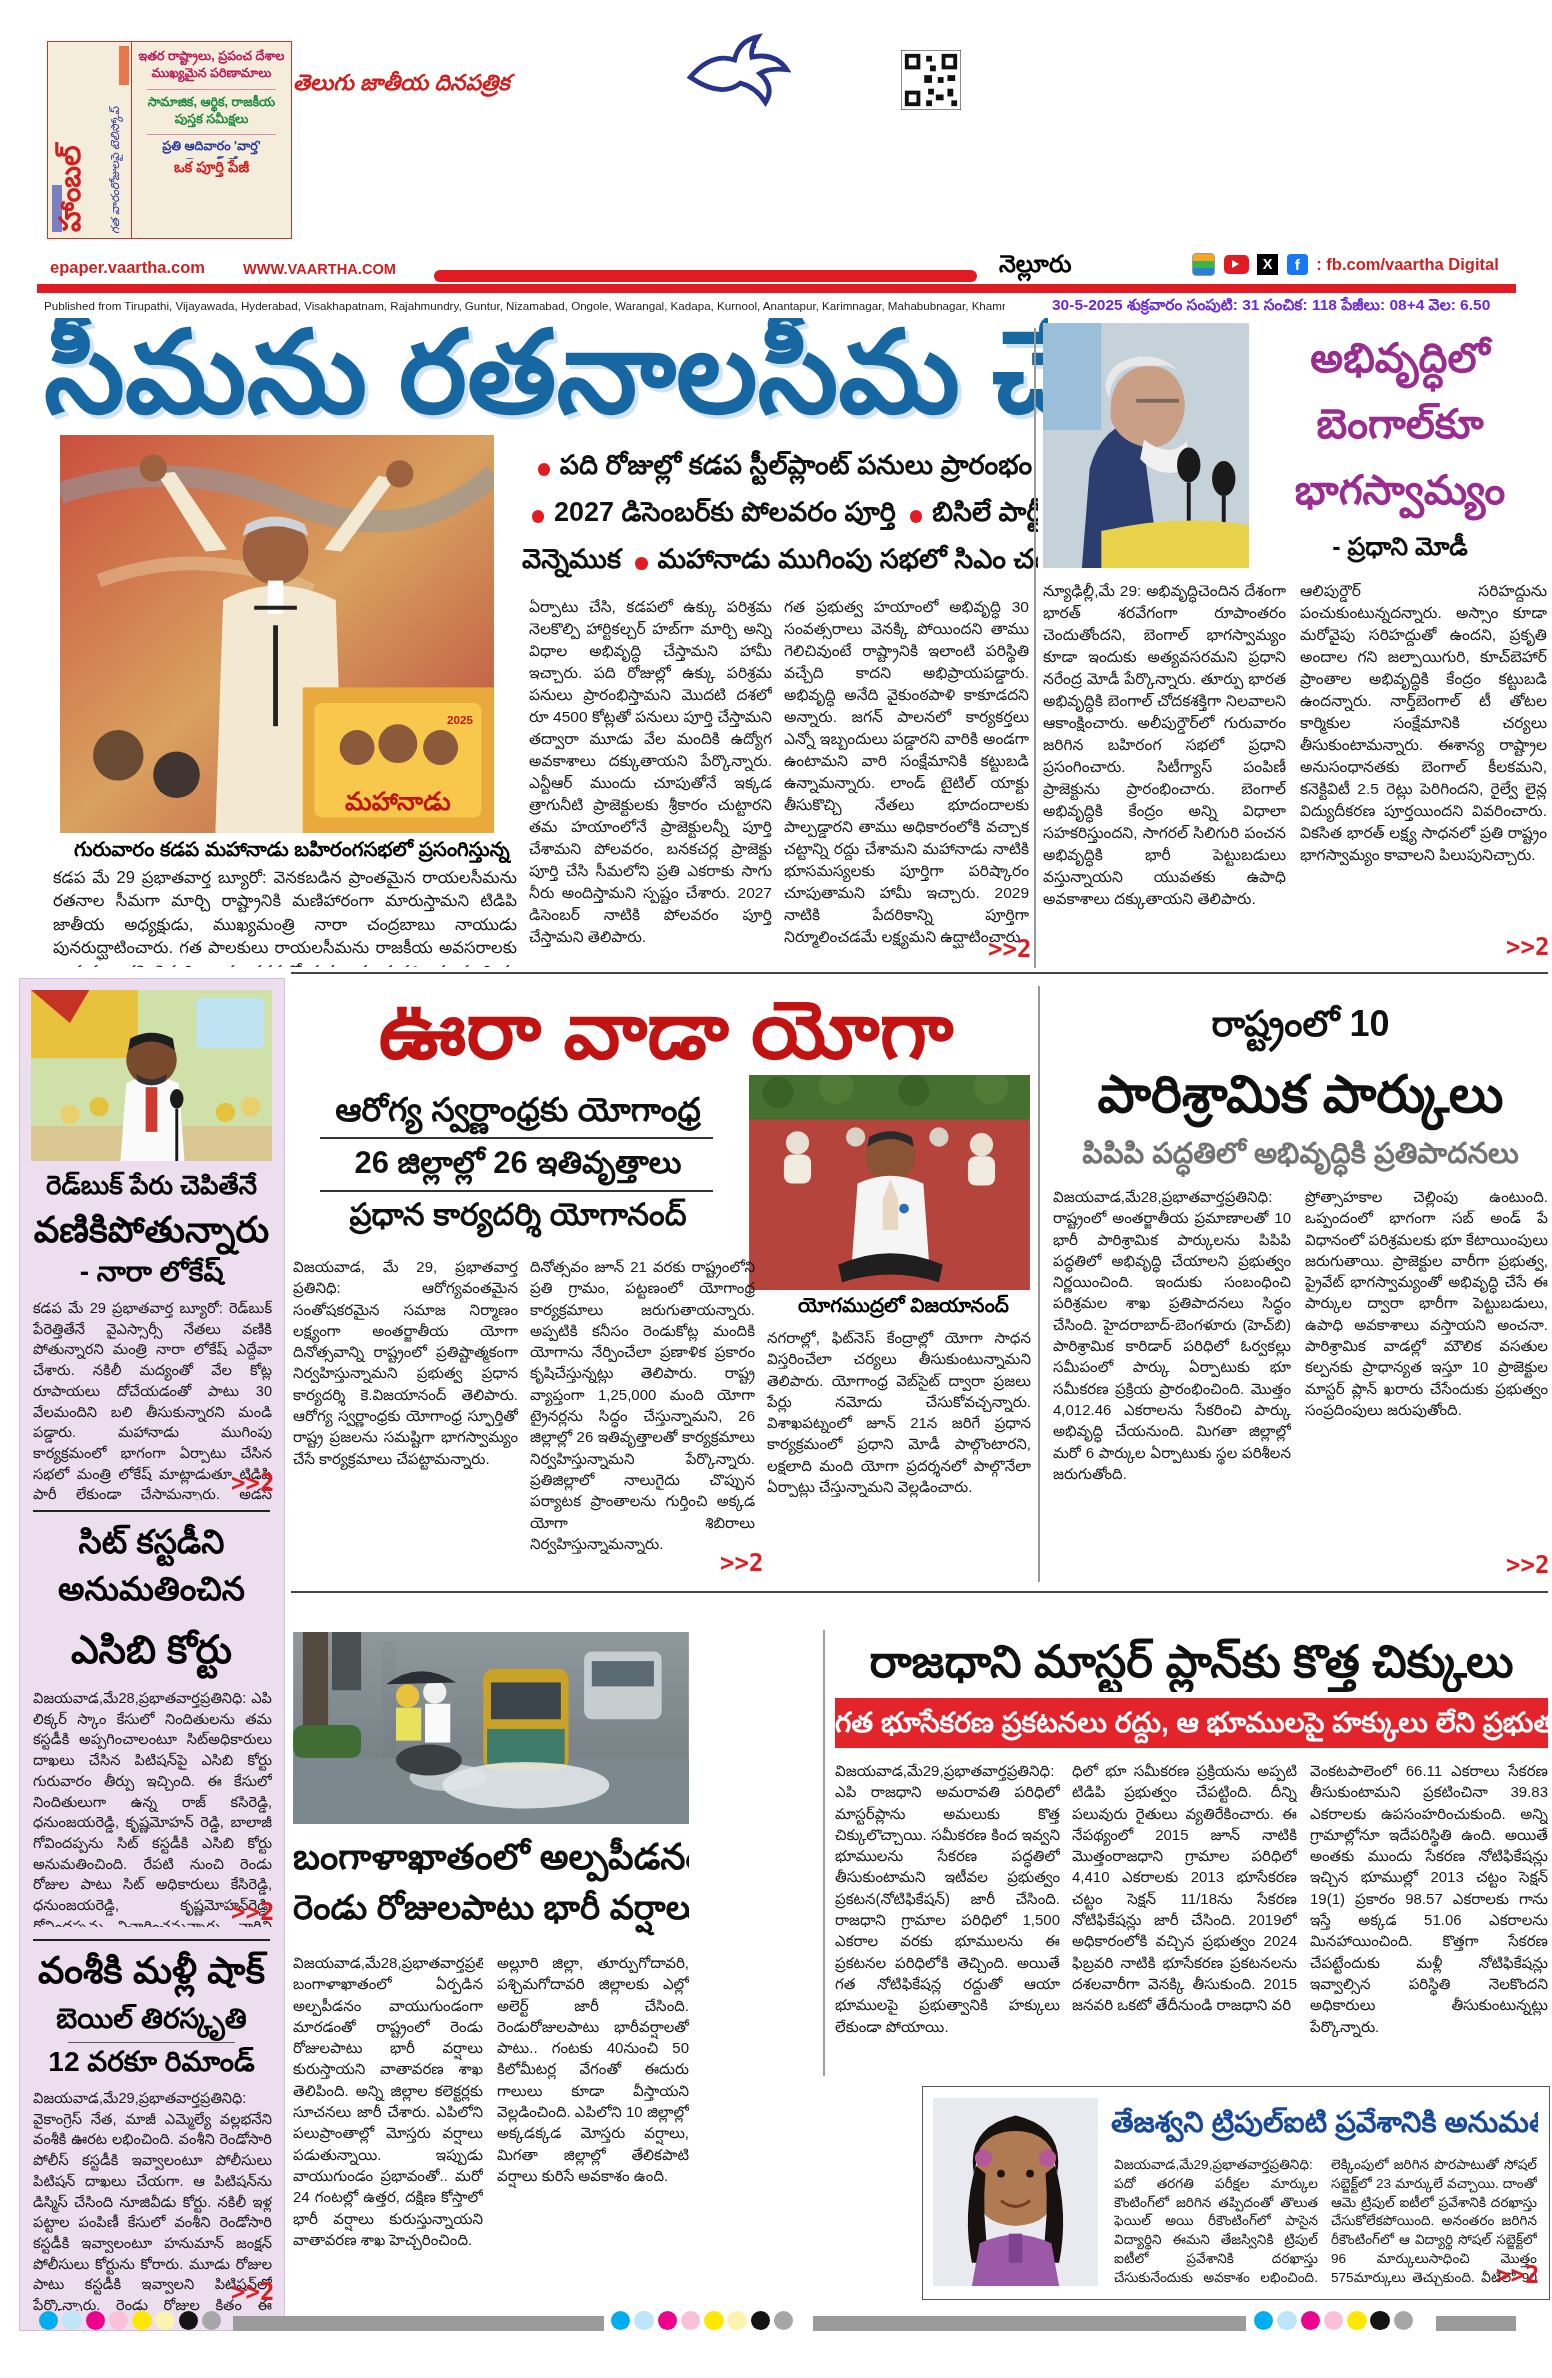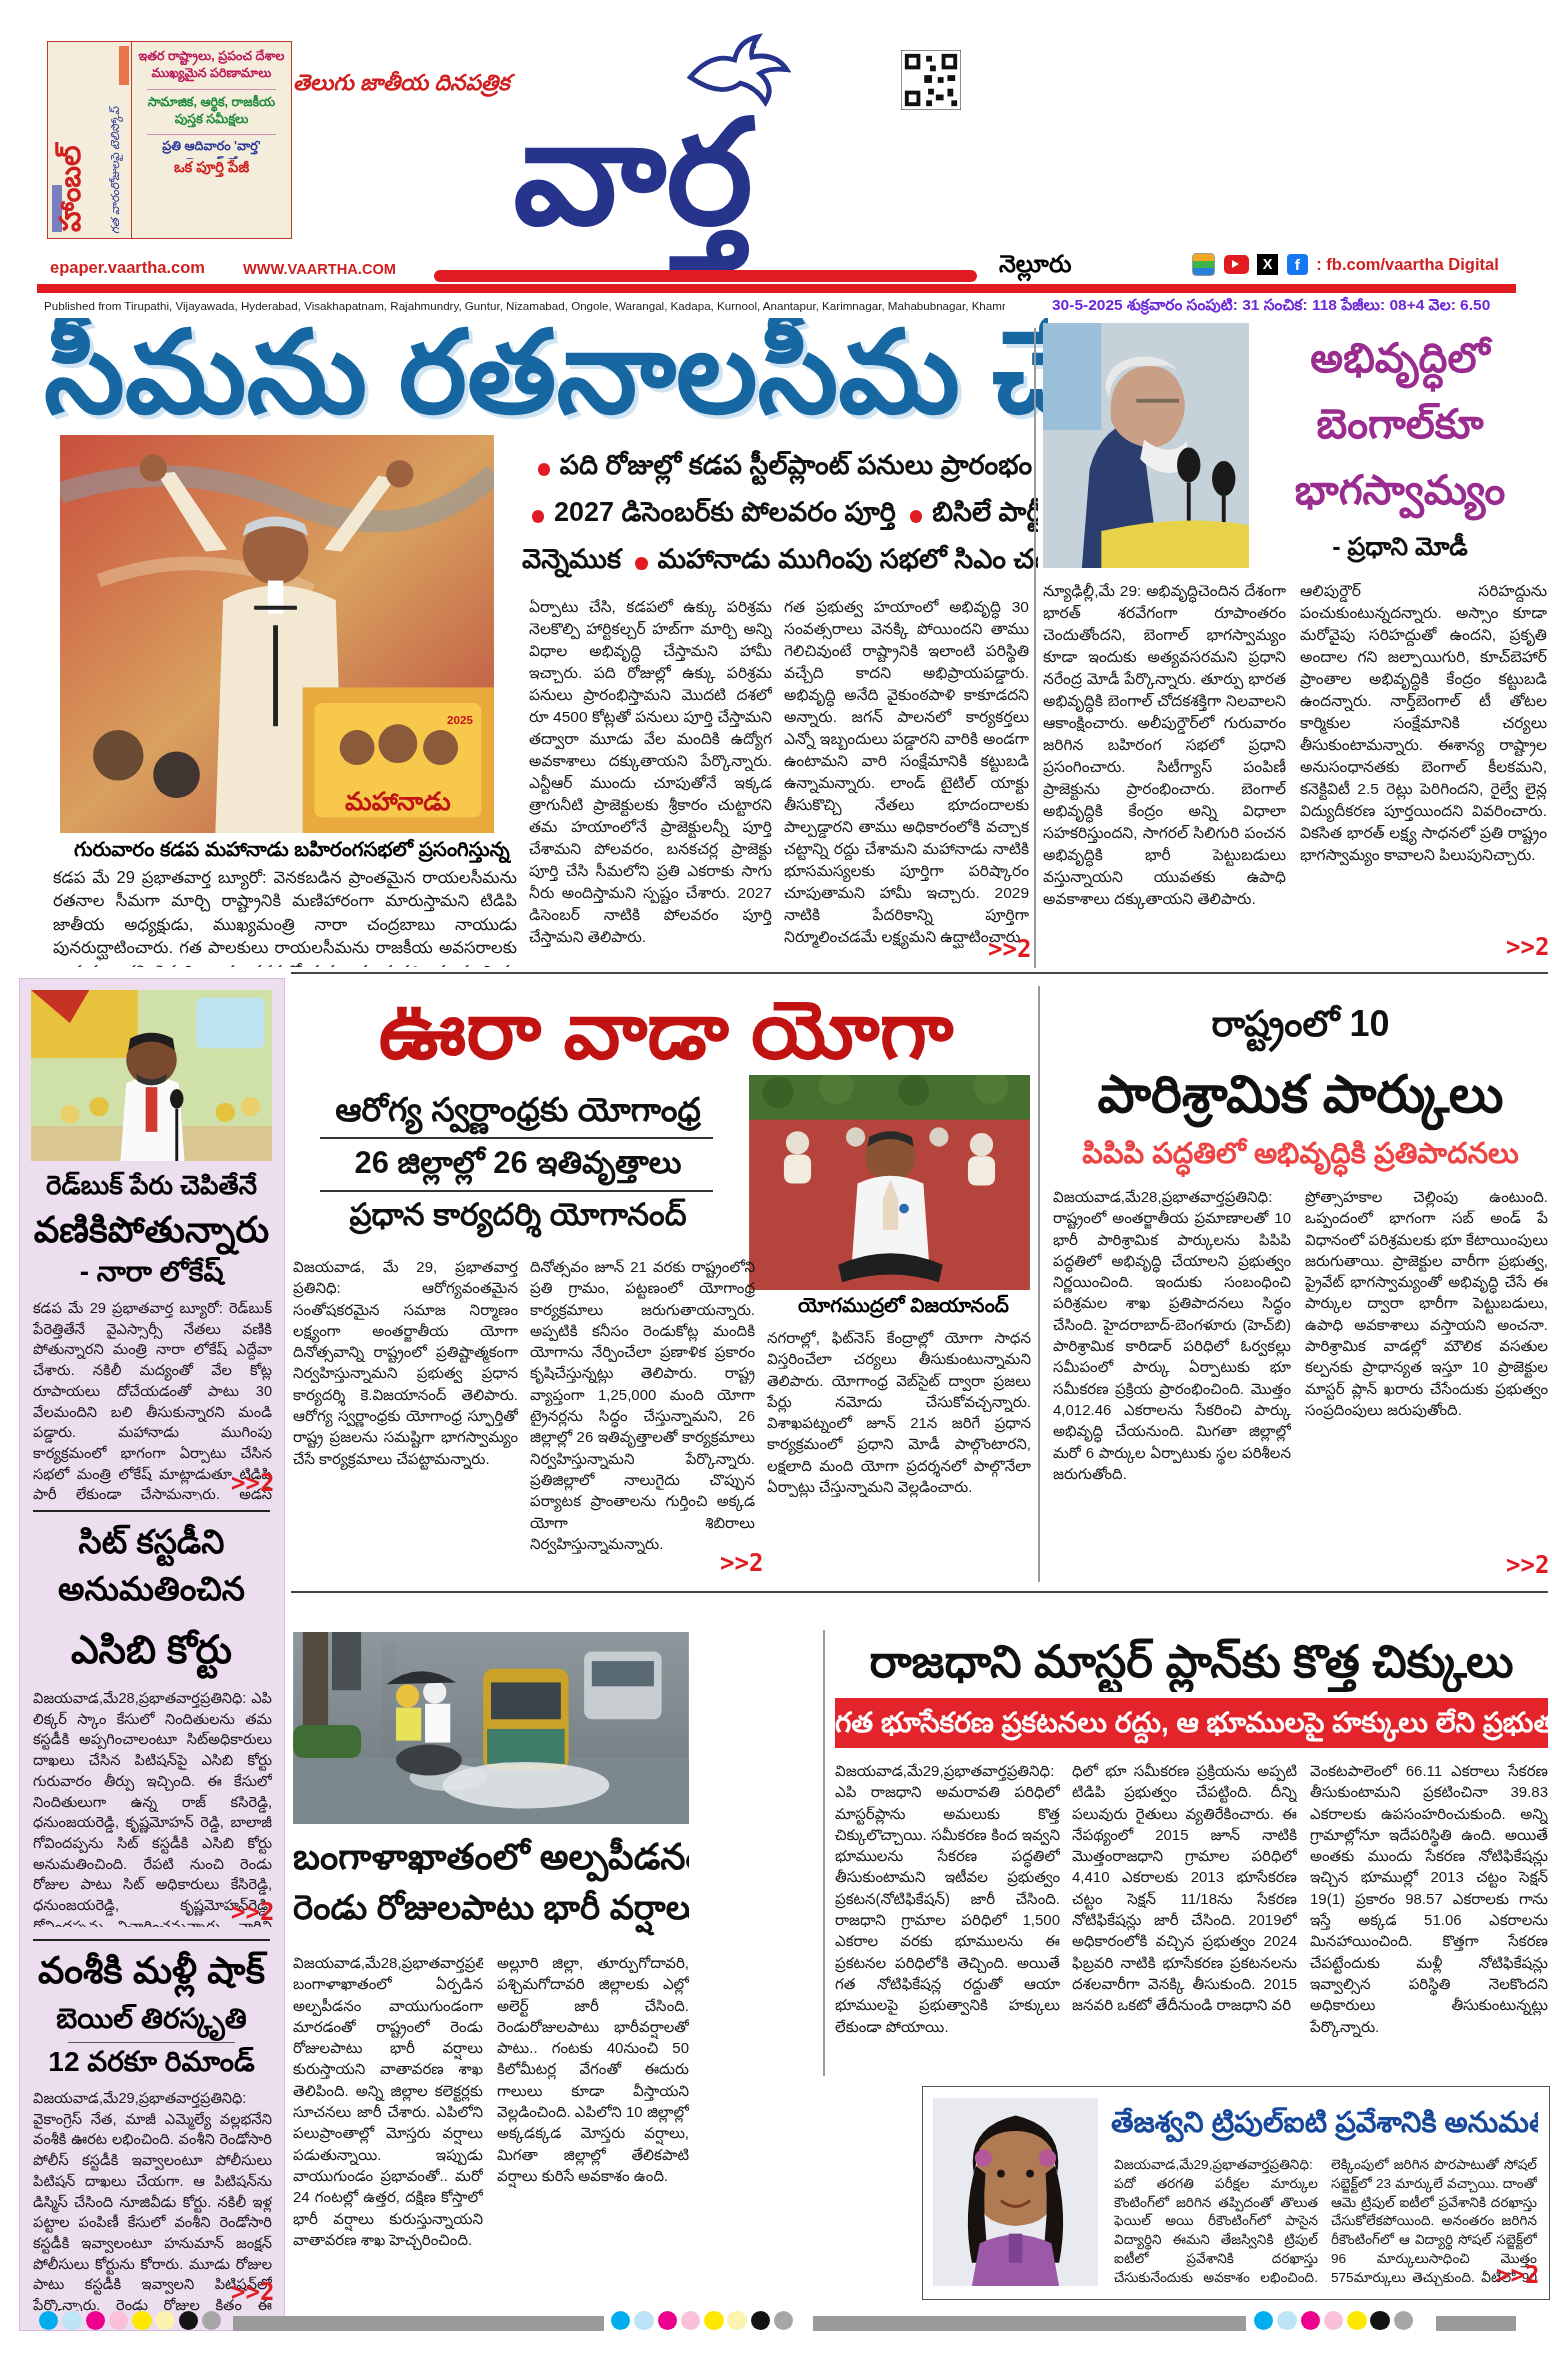--- a/index.html
+++ b/index.html
@@ -38,21 +38,20 @@
       <div style="height:1px;background:#d98ab0;margin:3.9px 9.7px;"></div>
       <div style="color:#1d8a3c;font-weight:bold;font-size:12.6px;line-height:1.35;overflow:hidden;height:37px;">సామాజిక, ఆర్థిక, రాజకీయ పుస్తక సమీక్షలు</div>
       <div style="height:1px;background:#d98ab0;margin:3.9px 9.7px;"></div>
       <div style="color:#2b3a9a;font-weight:bold;font-size:12.6px;overflow:hidden;height:19.4px;">ప్రతి ఆదివారం 'వార్త' మెయిన్‌లో</div>
       <div style="color:#d01f1f;font-weight:bold;font-size:14.6px;overflow:hidden;height:19.4px;">ఒక పూర్తి పేజీ</div>
     </div>
   </div>
 
   <div class="abs" style="left:293px;top:70px;width:320px;font-size:22px;font-weight:bold;font-style:italic;color:#d01f1f;white-space:nowrap;overflow:hidden;">తెలుగు జాతీయ దినపత్రిక</div>
 
-  <div class="abs" style="left:286px;top:78px;width:694px;height:194px;font-size:146px;line-height:189px;font-weight:bold;color:#27348b;text-align:center;white-space:nowrap;overflow:hidden;">వార్త</div>
 
   <span class="abs icon" style="left:684px;top:31px;">
     <svg width="107" height="82" viewBox="0 0 110 85">
       <path d="M6 48 Q28 22 52 30 Q56 10 76 6 Q68 18 70 27 Q94 22 106 40 Q88 38 78 44 Q94 58 84 74 Q74 58 58 54 Q38 70 6 48 Z" fill="#ffffff" stroke="#27348b" stroke-width="5"></path>
       <circle cx="72" cy="16" r="2.5" fill="#27348b"></circle>
     </svg>
   </span>
 
   <span class="abs icon" style="left:901px;top:50px;">
     <svg width="60" height="60" viewBox="0 0 62 62">
@@ -263,21 +262,21 @@
 
   <div class="abs bt" style="left:293px;top:1256px;width:225px;height:324px;font-size:15px;">విజయవాడ, మే 29, ప్రభాతవార్త ప్రతినిధి: ఆరోగ్యవంతమైన సంతోషకరమైన సమాజ నిర్మాణం లక్ష్యంగా అంతర్జాతీయ యోగా దినోత్సవాన్ని రాష్ట్రంలో ప్రతిష్టాత్మకంగా నిర్వహిస్తున్నామని ప్రభుత్వ ప్రధాన కార్యదర్శి కె.విజయానంద్ తెలిపారు. ఆరోగ్య స్వర్ణాంధ్రకు యోగాంధ్ర స్ఫూర్తితో రాష్ట్ర ప్రజలను సమష్టిగా భాగస్వామ్యం చేసే కార్యక్రమాలు చేపట్టామన్నారు.</div>
   <div class="abs bt" style="left:530px;top:1256px;width:225px;height:324px;font-size:15px;">దినోత్సవం జూన్ 21 వరకు రాష్ట్రంలోని ప్రతి గ్రామం, పట్టణంలో యోగాంధ్ర కార్యక్రమాలు జరుగుతాయన్నారు. అప్పటికి కనీసం రెండుకోట్ల మందికి యోగాను నేర్పించేలా ప్రణాళిక ప్రకారం కృషిచేస్తున్నట్లు తెలిపారు. రాష్ట్ర వ్యాప్తంగా 1,25,000 మంది యోగా ట్రైనర్లను సిద్ధం చేస్తున్నామని, 26 జిల్లాల్లో 26 ఇతివృత్తాలతో కార్యక్రమాలు నిర్వహిస్తున్నామని పేర్కొన్నారు. ప్రతిజిల్లాలో నాలుగైదు చొప్పున పర్యాటక ప్రాంతాలను గుర్తించి అక్కడ యోగా శిబిరాలు నిర్వహిస్తున్నామన్నారు.</div>
   <div class="abs bt" style="left:767px;top:1327px;width:264px;height:252px;font-size:15px;">నగరాల్లో, ఫిట్‌నెస్ కేంద్రాల్లో యోగా సాధన విస్తరించేలా చర్యలు తీసుకుంటున్నామని తెలిపారు. యోగాంధ్ర వెబ్‌సైట్ ద్వారా ప్రజలు పేర్లు నమోదు చేసుకోవచ్చన్నారు. విశాఖపట్నంలో జూన్ 21న జరిగే ప్రధాన కార్యక్రమంలో ప్రధాని మోడీ పాల్గొంటారని, లక్షలాది మంది యోగా ప్రదర్శనలో పాల్గొనేలా ఏర్పాట్లు చేస్తున్నామని వెల్లడించారు.</div>
   <span class="jump" style="left:720px;top:1549px;">&gt;&gt;2</span>
 
   <div class="vrule" style="left:1038px;top:986px;height:596px;"></div>
 
   <div class="abs ctr" style="left:1053px;top:992px;width:495px;font-size:36px;font-weight:bold;height:68px;line-height:64px;white-space:nowrap;overflow:hidden;">రాష్ట్రంలో 10</div>
   <div class="abs ctr" style="left:1053px;top:1062px;width:495px;font-size:52px;font-weight:bold;height:70px;line-height:64px;white-space:nowrap;overflow:hidden;">పారిశ్రామిక పార్కులు</div>
-  <div class="abs ctr" style="left:1053px;top:1137px;width:495px;font-size:29px;font-weight:bold;color:#ef4444;height:41px;white-space:nowrap;overflow:hidden;">పిపిపి పద్ధతిలో అభివృద్ధికి ప్రతిపాదనలు</div>
+  <div class="abs ctr" style="left:1053px;top:1137px;width:495px;font-size:29px;font-weight:bold;color:#737373;height:41px;white-space:nowrap;overflow:hidden;">పిపిపి పద్ధతిలో అభివృద్ధికి ప్రతిపాదనలు</div>
   <div class="abs bt" style="left:1053px;top:1186px;width:238px;height:396px;font-size:15px;">విజయవాడ,మే28,ప్రభాతవార్తప్రతినిధి: రాష్ట్రంలో అంతర్జాతీయ ప్రమాణాలతో 10 భారీ పారిశ్రామిక పార్కులను పిపిపి పద్ధతిలో అభివృద్ధి చేయాలని ప్రభుత్వం నిర్ణయించింది. ఇందుకు సంబంధించి పరిశ్రమల శాఖ ప్రతిపాదనలు సిద్ధం చేసింది. హైదరాబాద్-బెంగళూరు (హెచ్‌బి) పారిశ్రామిక కారిడార్ పరిధిలో ఓర్వకల్లు సమీపంలో పార్కు ఏర్పాటుకు భూ సమీకరణ ప్రక్రియ ప్రారంభించింది. మొత్తం 4,012.46 ఎకరాలను సేకరించి పార్కు అభివృద్ధి చేయనుంది. మిగతా జిల్లాల్లో మరో 6 పార్కుల ఏర్పాటుకు స్థల పరిశీలన జరుగుతోంది.</div>
   <div class="abs bt" style="left:1305px;top:1186px;width:243px;height:396px;font-size:15px;">ప్రోత్సాహకాల చెల్లింపు ఉంటుంది. ఒప్పందంలో భాగంగా సబ్ అండ్ పే విధానంలో పరిశ్రమలకు భూ కేటాయింపులు జరుగుతాయి. ప్రాజెక్టుల వారీగా ప్రభుత్వ, ప్రైవేట్ భాగస్వామ్యంతో అభివృద్ధి చేసే ఈ పార్కుల ద్వారా భారీగా పెట్టుబడులు, ఉపాధి అవకాశాలు వస్తాయని అంచనా. పారిశ్రామిక వాడల్లో మౌలిక వసతుల కల్పనకు ప్రాధాన్యత ఇస్తూ 10 ప్రాజెక్టుల మాస్టర్ ప్లాన్ ఖరారు చేసేందుకు ప్రభుత్వం సంప్రదింపులు జరుపుతోంది.</div>
   <span class="jump" style="left:1506px;top:1551px;">&gt;&gt;2</span>
 
   <div class="hrule" style="left:291px;top:1591px;width:1257px;"></div>
 
   <div class="photo-frame" style="left:293px;top:1632px;width:396px;height:192px;">
     <svg width="396" height="192" viewBox="0 0 408 198">
       <defs>
           <linearGradient id="rg" x1="0" y1="0" x2="0" y2="1">

